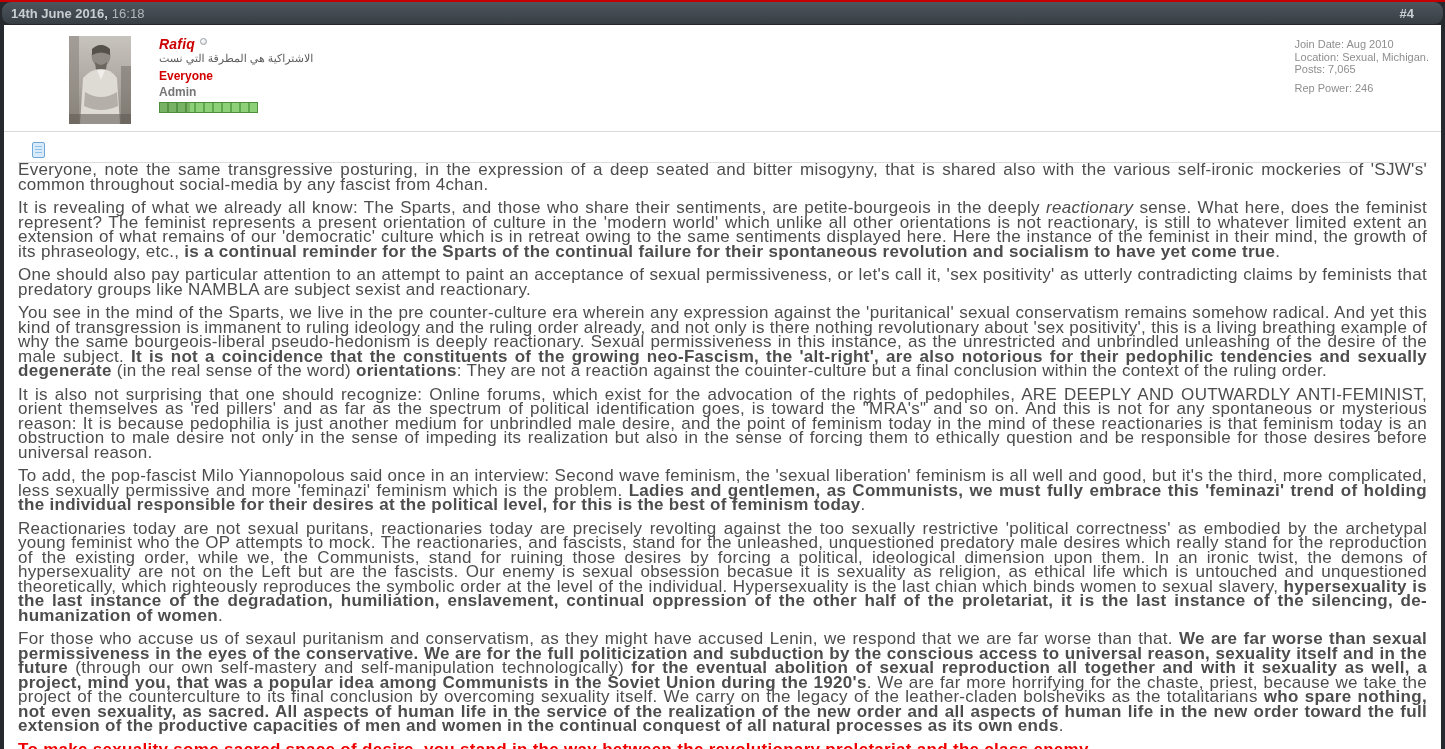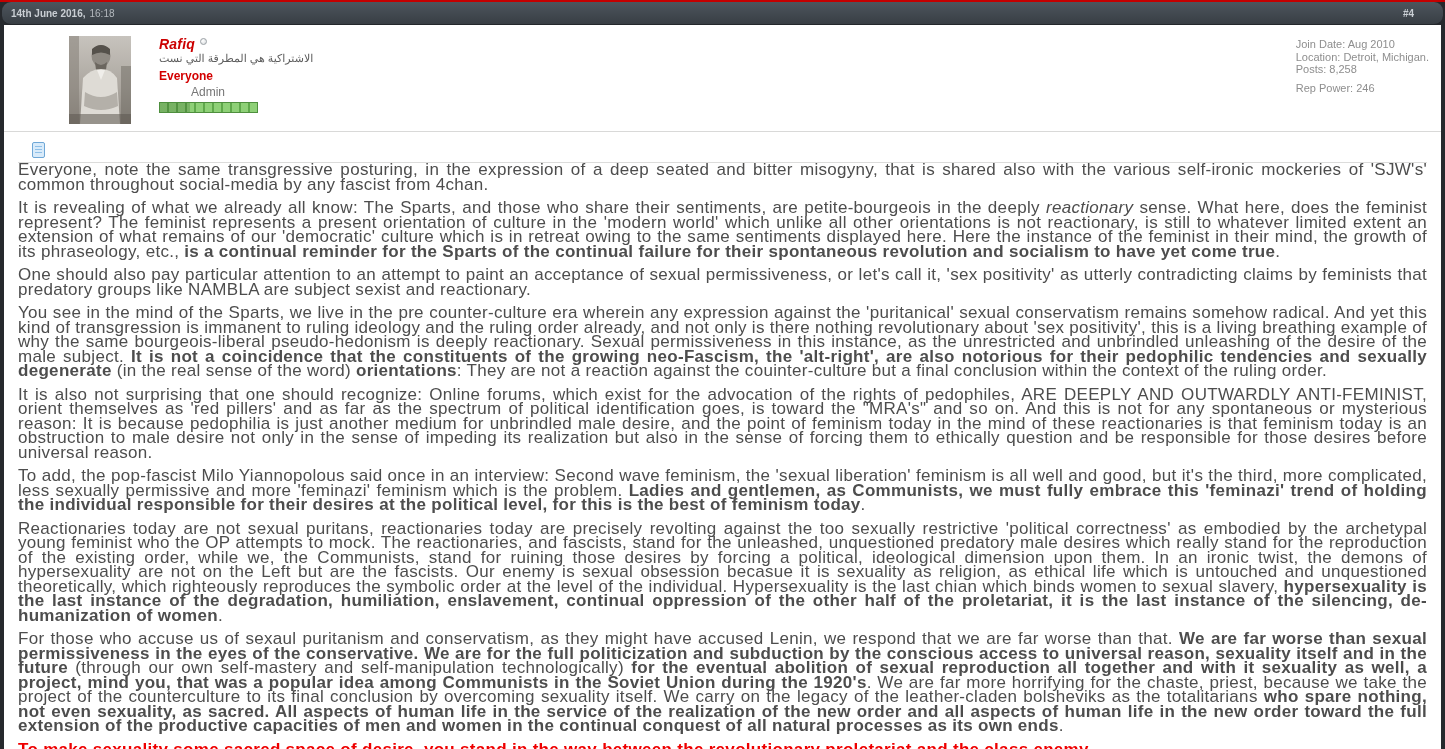--- a/index.html
+++ b/index.html
@@ -11,21 +11,21 @@
   }
   .red-topline { height:2px; background:#c40000; flex:0 0 auto; }
 
   .title-bar {
     flex:0 0 23px;
     margin:0 2px;
     background:linear-gradient(#4d555d,#383e44);
     border-bottom:1px solid #23272b;
     display:flex; align-items:center; justify-content:space-between;
     padding:0 29px 0 9px;
-    font-size:10px; color:#c9ced3;border-radius:9px;
+    font-size:13px; color:#c9ced3;border-radius:9px;
   }
   .title-bar .date { font-weight:bold; }
   .title-bar .time { font-weight:normal; color:#b3b8bd; margin-left:4px; }
   .title-bar .postnum { font-weight:bold; color:#c9ced3; text-decoration:none; }
 
   .panel {
     flex:1 1 auto;
     margin:0 4px;
     background:#ffffff;
     display:flex; flex-direction:column;
@@ -45,21 +45,21 @@
     color:#cc0000; text-decoration:none; letter-spacing:0.2px;
   }
   .online-dot {
     width:7px; height:7px; border-radius:50%;
     border:1px solid #9aa0a5;
     background:radial-gradient(circle at 35% 35%, #ffffff, #d4d8db);
     margin:2px 0 0 5px; display:inline-block;
   }
   .user-title-arabic { font-size:11px; color:#5d5d5d; margin-top:0; }
   .user-role-supporter { font-size:12px; font-weight:bold; color:#d30000; margin-top:4px; }
-  .user-role-admin { font-size:12px; font-weight:normal; color:#767676; margin-top:2px;margin-left:32px; }
+  .user-role-admin { font-size:12px; font-weight:bold; color:#767676; margin-top:2px; }
   .rep-bar {
     margin-top:3px;
     width:99px; height:11px;
     border:1px solid #4e8f3e;
     background:
       linear-gradient(90deg, rgba(40,70,30,0.22) 0 31%, rgba(0,0,0,0) 31%),
       repeating-linear-gradient(90deg, #8ed077 0px, #8ed077 7px, #5fa84b 7px, #5fa84b 9px);
   }
   .stats-col {
     position:absolute; right:12px; top:14px;
@@ -128,22 +128,22 @@
         <span class="online-dot"></span>
       </div>
       <div class="user-title-arabic">الاشتراكية هي المطرقة التي نست</div>
       <div class="user-role-supporter">Everyone</div>
       <div class="user-role-admin">Admin</div>
       <div class="rep-bar"></div>
     </div>
 
     <div class="stats-col">
       <div class="stat-line">Join Date: Aug 2010</div>
-      <div class="stat-line">Location: Detroit, Michigan.</div>
-      <div class="stat-line">Posts: 8,258</div>
+      <div class="stat-line">Location: Sexual, Michigan.</div>
+      <div class="stat-line">Posts: 7,065</div>
       <div class="stat-line gapped">Rep Power: 246</div>
     </div>
   </div>
 
   <div class="h-divider"></div>
 
   <div class="post-body">
     <svg class="post-icon" viewBox="0 0 13 16" xmlns="http://www.w3.org/2000/svg">
       <rect x="0.5" y="0.5" width="12" height="15" rx="1.5" fill="#d9ebfa" stroke="#6fa7d6"></rect>
       <line x1="3" y1="4.5" x2="10" y2="4.5" stroke="#8fc0e8" stroke-width="1"></line>

